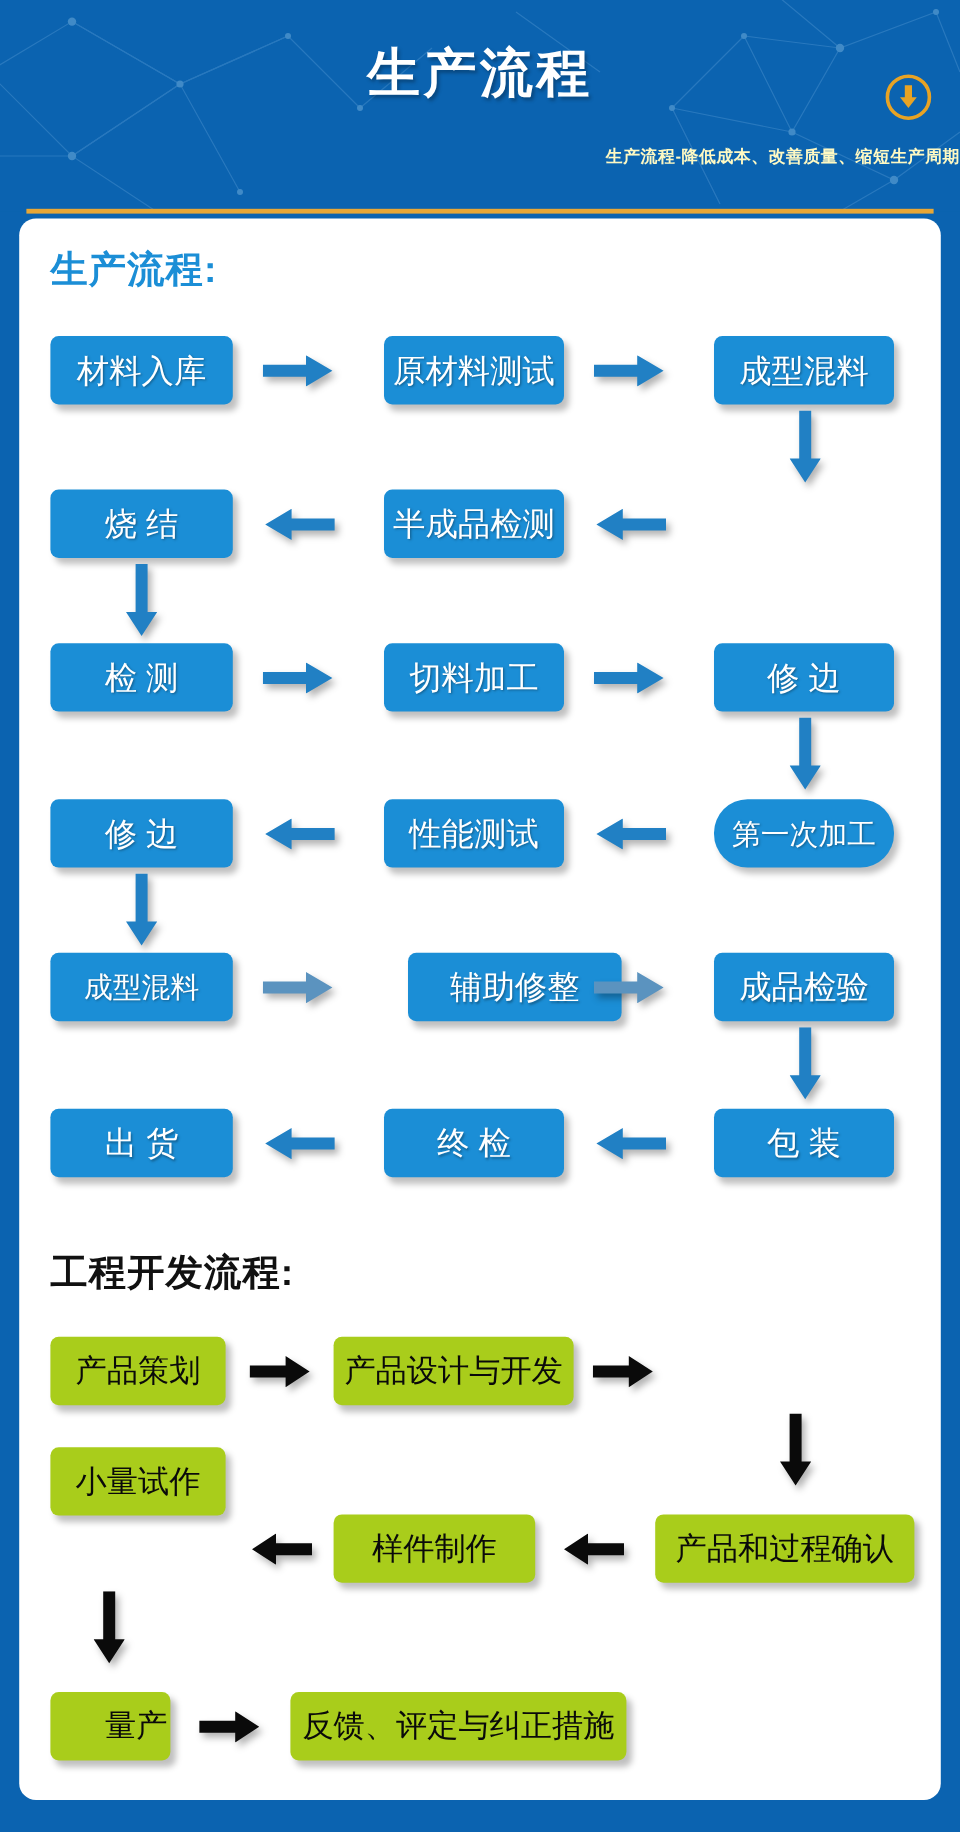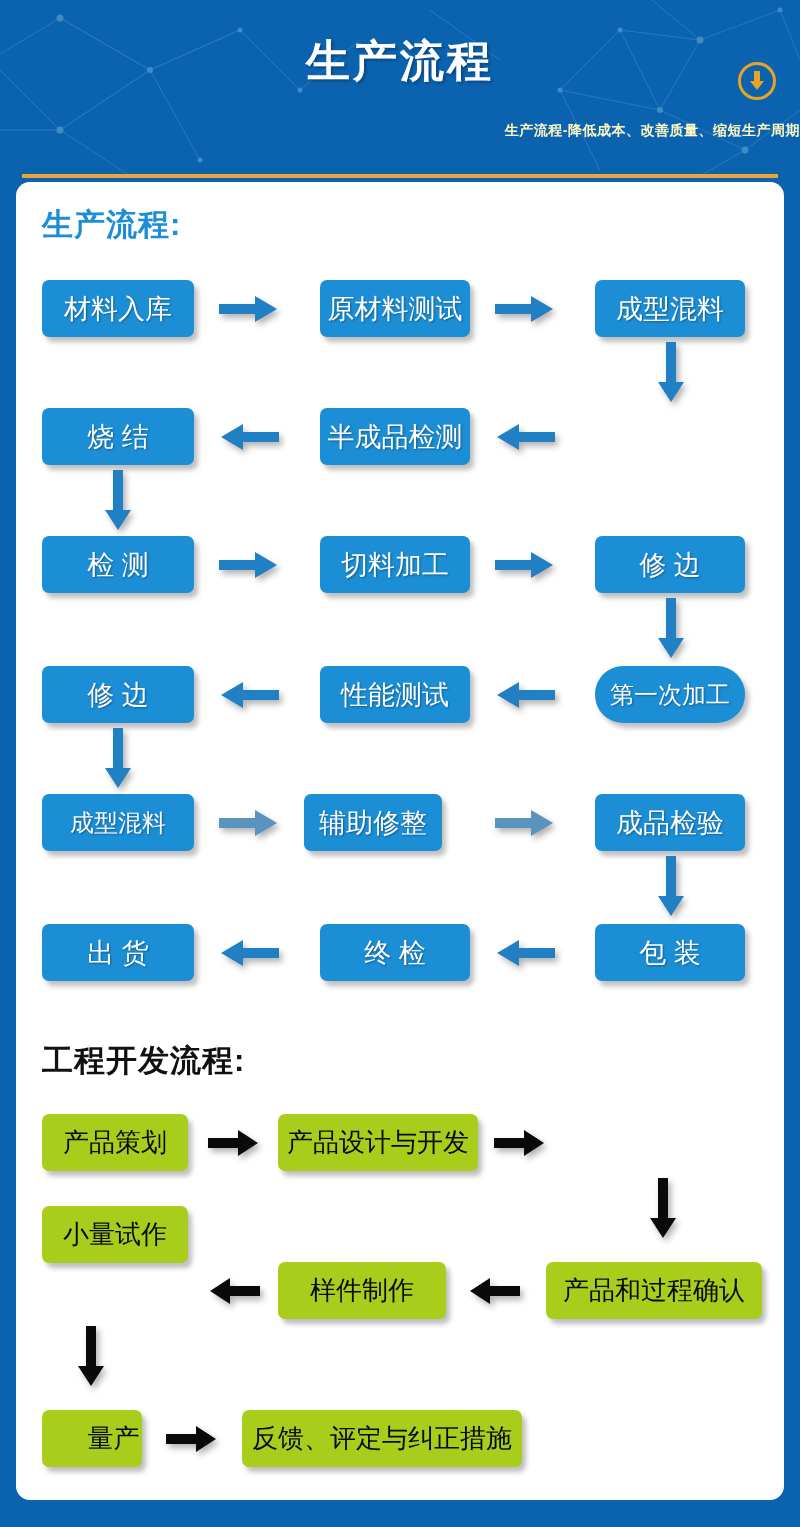--- a/index.html
+++ b/index.html
@@ -252,21 +252,21 @@
         <path d="M8 0 L18 0 L18 40 L26 40 L13 60 L0 40 L8 40 Z" fill="#2180c4"></path>
       </svg>
   </div>
 
   <div class="node node-blue" style="left:26px; top:612px; width:152px; font-size:24px;">成型混料</div>
   <div class="arrow shadowed" style="left:203px; top:628px;">
     <svg width="60" height="26" viewBox="0 0 60 26">
         <path d="M0 8 L36 8 L36 0 L58 13 L36 26 L36 18 L0 18 Z" fill="#5b93bf"></path>
       </svg>
   </div>
-  <div class="node node-blue" style="left:288px; top:612px; width:138px;">辅助修整</div>
+  <div class="node node-blue" style="left:324px; top:612px; width:178px;">辅助修整</div>
   <div class="arrow shadowed" style="left:479px; top:628px;">
     <svg width="60" height="26" viewBox="0 0 60 26">
         <path d="M0 8 L36 8 L36 0 L58 13 L36 26 L36 18 L0 18 Z" fill="#5b93bf"></path>
       </svg>
   </div>
   <div class="node node-blue" style="left:579px; top:612px; width:150px;">成品检验</div>
 
   <div class="arrow shadowed" style="left:642px; top:674px;">
     <svg width="26" height="62" viewBox="0 0 26 62">
         <path d="M8 0 L18 0 L18 40 L26 40 L13 60 L0 40 L8 40 Z" fill="#2180c4"></path>

